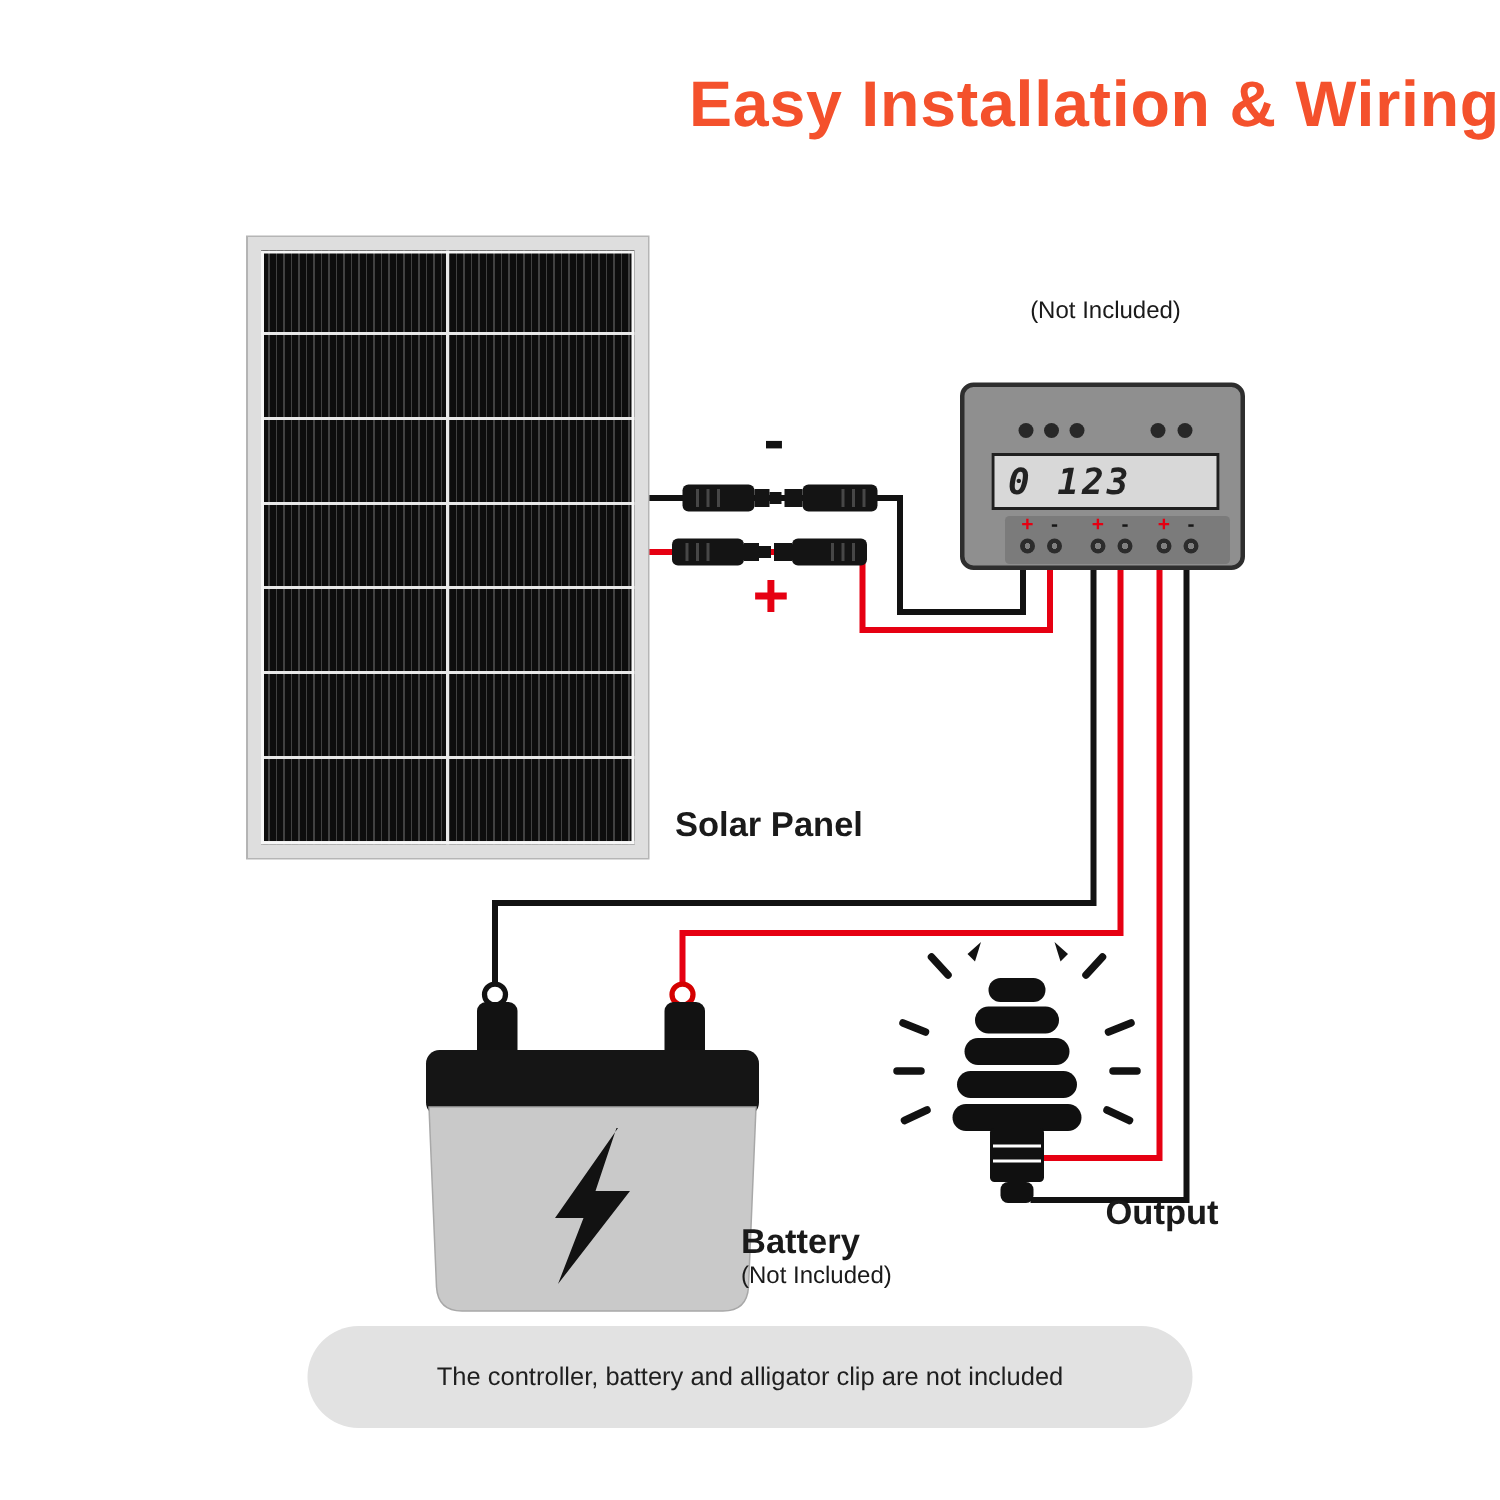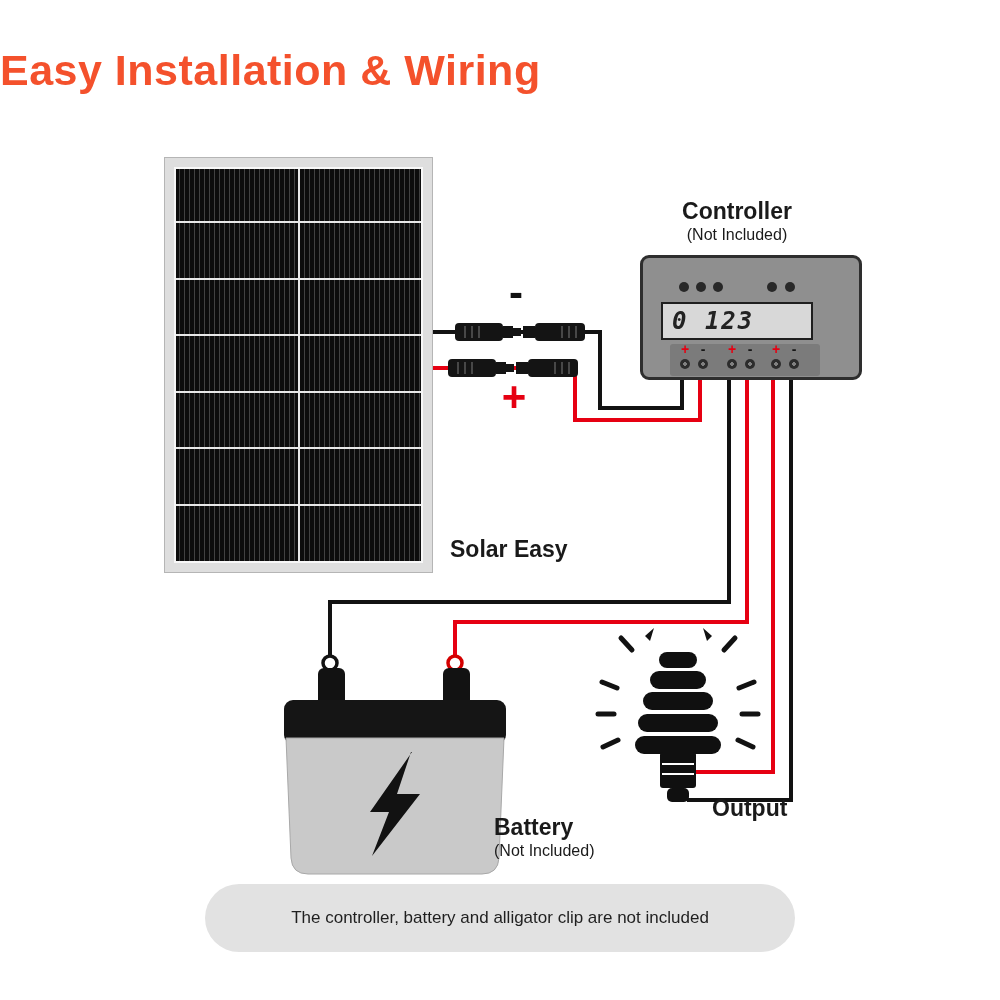--- a/index.html
+++ b/index.html
@@ -1,18 +1,18 @@
 <!DOCTYPE html>
 <html><head>
 <meta charset="utf-8">
 <style>
   html,body{margin:0;padding:0;background:#fff;}
   .canvas{position:relative;width:1000px;height:1000px;background:#fff;overflow:hidden;
           font-family:"Liberation Sans",sans-serif;color:#1a1a1a;}
-  .title{position:absolute;left:0;top:46px;width:100%;margin:0;text-align:left;
+  .title{position:absolute;left:0;top:46px;width:100%;margin:0;text-align:right;
          font-weight:bold;font-size:43px;letter-spacing:0.5px;color:#f4512c;}
   .art{position:absolute;left:0;top:0;}
   .wire{fill:none;stroke-width:4;}
   .wire.black{stroke:#121212;}
   .wire.red{stroke:#e60012;}
   .ring{fill:#fff;stroke-width:3.5;}
   .ring.blackring{stroke:#121212;}
   .ring.redring{stroke:#d40000;}
 
   
@@ -26,39 +26,39 @@
 
   
   .polarity{position:absolute;width:34px;text-align:center;font-weight:bold;font-size:42px;line-height:1;}
   .polarity.minus{left:499px;top:272px;color:#111;}
   .polarity.plus{left:497px;top:376px;color:#e60012;}
 
   
   .ctrl-caption{position:absolute;left:625px;top:198px;width:224px;text-align:center;}
   .cap-title{font-weight:bold;font-size:23px;}
   .cap-sub{font-size:16px;margin-top:1px;}
-  .controller{position:absolute;left:640px;top:255px;width:222px;height:125px;box-sizing:border-box;
+  .controller{position:absolute;left:640px;top:255px;width:190px;height:125px;box-sizing:border-box;
               background:#8f8f8f;border:3px solid #2e2e2e;border-radius:9px;}
   .dot{position:absolute;width:10px;height:10px;border-radius:50%;background:#282828;}
   .lcd{position:absolute;left:18px;top:44px;width:152px;height:38px;box-sizing:border-box;
        background:#d8d8d8;border:2px solid #1f1f1f;display:flex;align-items:center;padding-left:9px;
        font-family:"DejaVu Sans Mono",monospace;font-style:italic;font-weight:bold;font-size:24px;
        letter-spacing:2px;color:#222;}
   .termstrip{position:absolute;left:27px;top:86px;width:150px;height:32px;background:#7b7b7b;border-radius:3px;}
   .term{position:absolute;top:86px;width:16px;text-align:center;}
   .term .sign{display:block;height:11px;line-height:11px;font-weight:bold;font-size:14px;}
   .sign.plus{color:#e60012;}
   .sign.minus{color:#161616;}
   .term .screw{width:10px;height:10px;border-radius:50%;margin:4px auto 0;
                background:radial-gradient(circle at 50% 50%, #808080 0 2px, #2c2c2c 2px);}
 
   
   .solar-label{position:absolute;left:450px;top:536px;font-weight:bold;font-size:23px;}
   .battery-caption{position:absolute;left:494px;top:814px;width:166px;text-align:left;}
-  .output-label{position:absolute;left:712px;top:795px;font-weight:bold;font-size:23px;}
+  .output-label{position:absolute;left:737px;top:795px;font-weight:bold;font-size:23px;}
 
   
   .footer{position:absolute;left:205px;top:884px;width:590px;height:68px;background:#e2e2e2;
           border-radius:34px;display:flex;flex-direction:column;justify-content:center;align-items:center;
           gap:0;font-size:17px;color:#1f1f1f;text-align:center;}
 </style>
 </head>
 <body>
 
 <div class="canvas">
@@ -142,21 +142,20 @@
       <polygon points="712,636 703,628 707,641" fill="#121212" stroke="none"></polygon>
     </g>
   </svg>
 
   <div class="panel"></div>
 
   <div class="polarity minus">-</div>
   <div class="polarity plus">+</div>
 
   <div class="ctrl-caption">
-    <div class="cap-title">Controller</div>
     <div class="cap-sub">(Not Included)</div>
   </div>
 
   <div class="controller">
     <div class="dot" style="left:36px;top:24px;"></div>
     <div class="dot" style="left:53px;top:24px;"></div>
     <div class="dot" style="left:70px;top:24px;"></div>
     <div class="dot" style="left:124px;top:24px;"></div>
     <div class="dot" style="left:142px;top:24px;"></div>
     <div class="lcd">
@@ -182,21 +181,21 @@
     <div class="term" style="left:125px;">
       <span class="sign plus">+</span>
       <div class="screw"></div>
     </div>
     <div class="term" style="left:143px;">
       <span class="sign minus">-</span>
       <div class="screw"></div>
     </div>
   </div>
 
-  <div class="solar-label">Solar Easy</div>
+  <div class="solar-label">Solar Panel</div>
 
   <div class="battery-caption">
     <div class="cap-title">Battery</div>
     <div class="cap-sub">(Not Included)</div>
   </div>
 
   <div class="output-label">Output</div>
 
   <div class="footer">
     <div>The controller, battery and alligator clip are not included</div>

